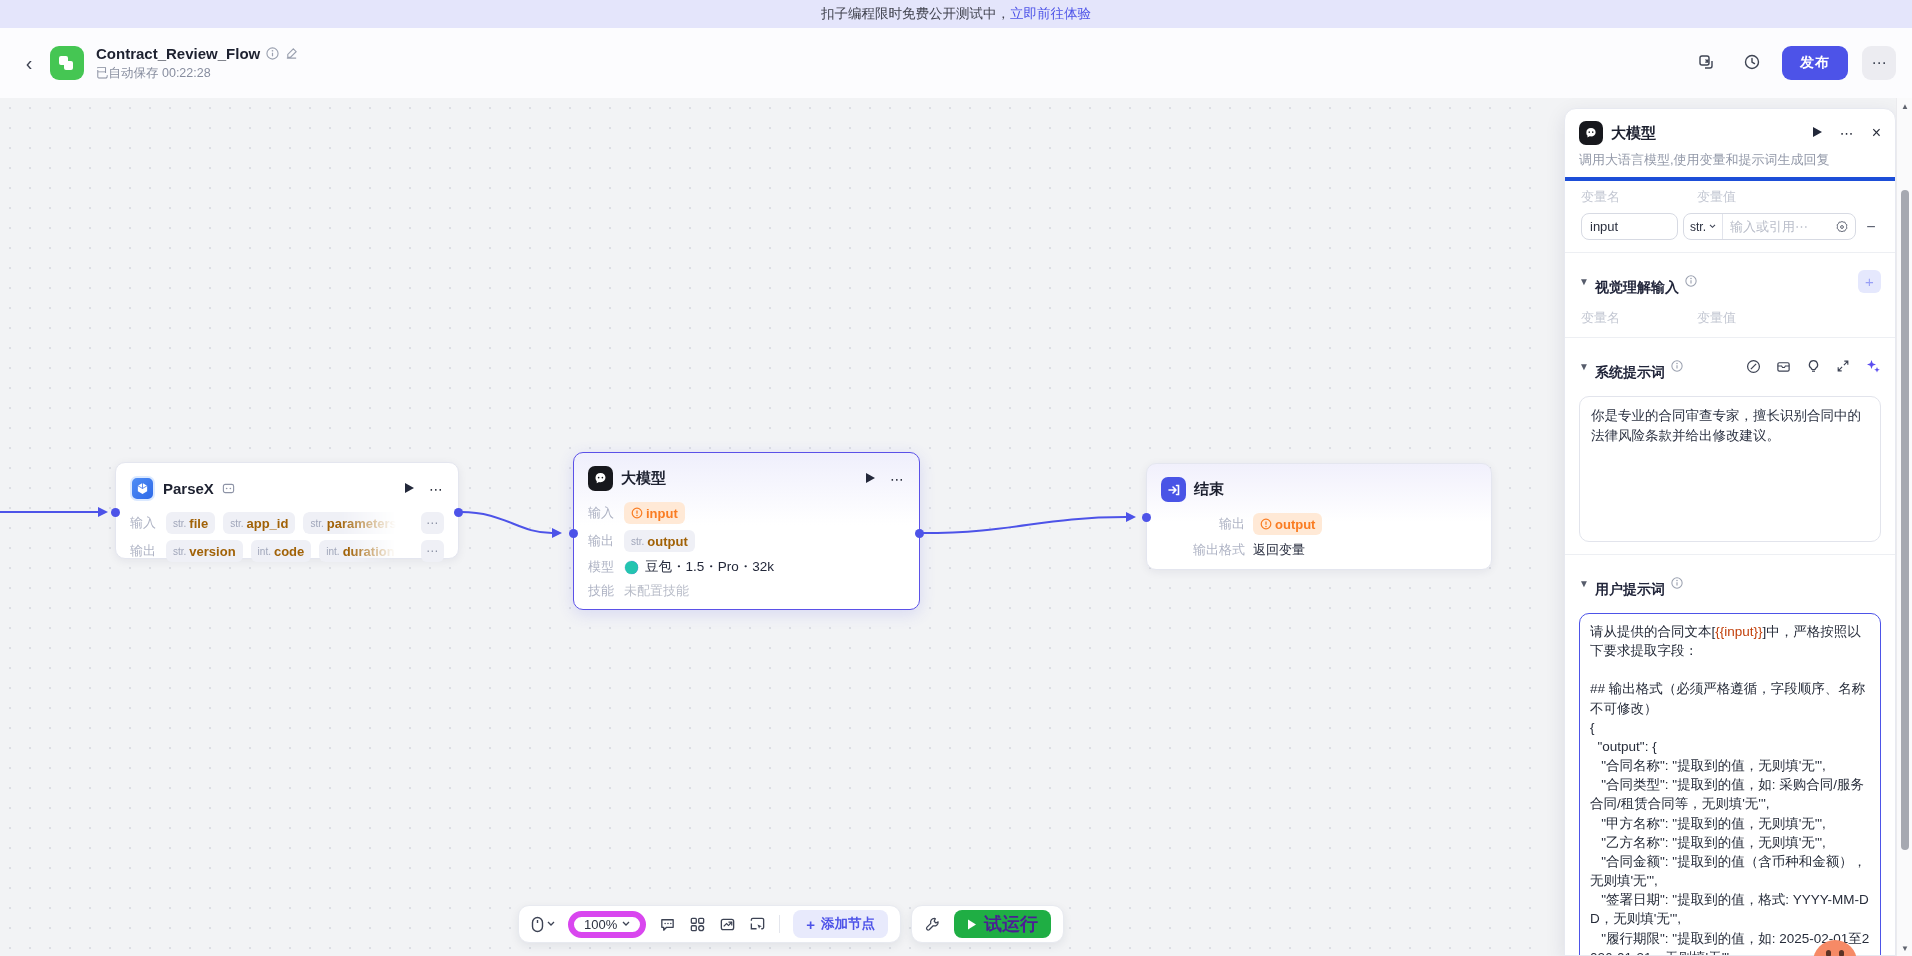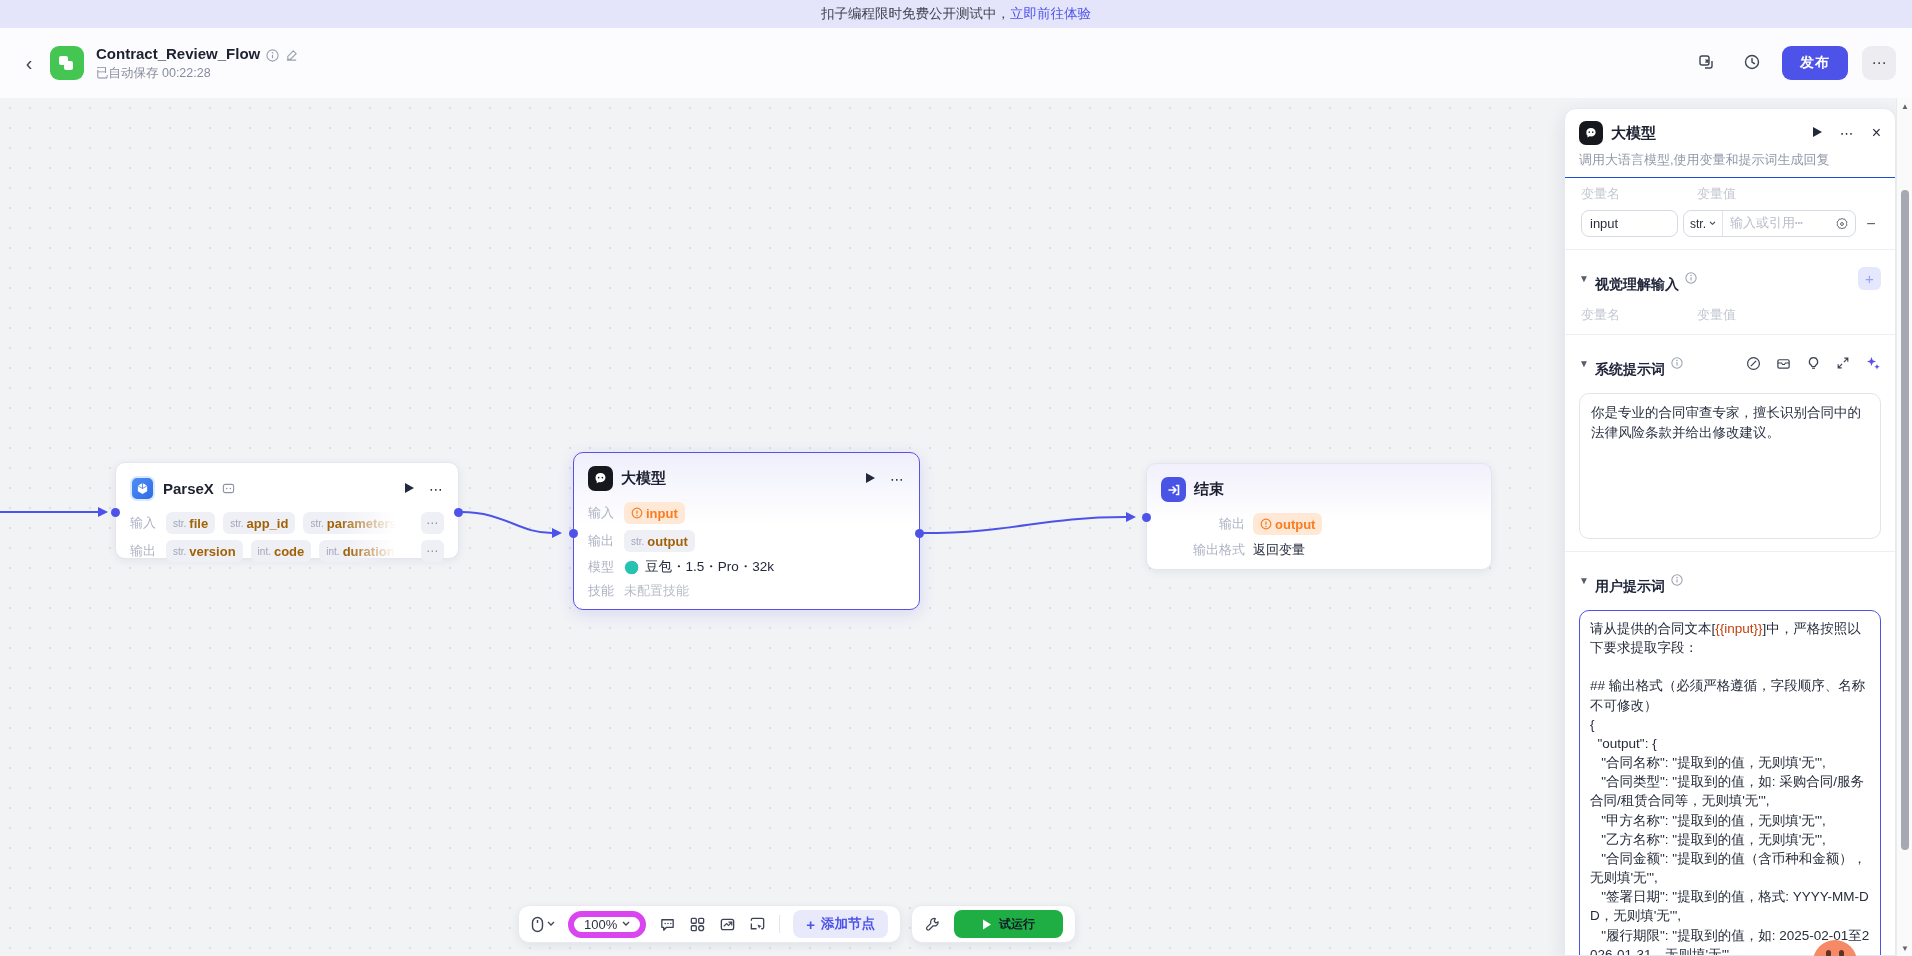--- a/index.html
+++ b/index.html
@@ -13,21 +13,21 @@
   .banner a { color:#4d53e8; text-decoration:none; cursor:pointer; }
 
   
   .header { position:absolute; left:0; top:28px; width:1912px; height:70px;
     background:#fcfcfe; display:flex; align-items:center; z-index:20; }
   .back { width:30px; height:30px; margin-left:14px; display:flex; align-items:center;
     justify-content:center; font-size:20px; color:#3c4150; cursor:pointer; }
   .app-logo { width:34px; height:34px; border-radius:9px; background:#45c653;
     margin-left:6px; display:flex; align-items:center; justify-content:center; }
   .title-block { margin-left:12px; display:flex; flex-direction:column; gap:3px; }
-  .title-row { display:flex; align-items:flex-end; gap:6px; }
+  .title-row { display:flex; align-items:center; gap:6px; }
   .flow-title { font-size:15px; font-weight:bold; color:#1d2130; }
   .mini-ic { color:#9aa0af; font-size:12px; display:flex; align-items:center; }
   .autosave { font-size:12.5px; color:#878d9f; }
   .header-right { margin-left:auto; display:flex; align-items:flex-start; gap:14px; margin-right:16px; }
   .hdr-icon-btn { width:32px; height:32px; border-radius:8px; display:flex; align-items:center;
     justify-content:center; cursor:pointer; color:#3e4453; }
   .publish-btn { height:34px; padding:0 18px; border-radius:9px; background:#4d53e8; color:#fff;
     font-size:14px; font-weight:bold; display:flex; align-items:center; justify-content:center;
     cursor:pointer; letter-spacing:1px; }
   .more-btn { width:34px; height:34px; border-radius:9px; background:#ececf1; color:#3e4453;
@@ -73,42 +73,42 @@
   .toolbar-wrap { position:absolute; left:518px; top:807px; display:flex; gap:10px; }
   .tb-pill { height:38px; background:#fff; border:1px solid #e8eaf0; border-radius:11px;
     box-shadow:0 3px 10px rgba(30,34,70,.08); display:flex; align-items:center;
     gap:13px; padding:0 12px; }
   .tb-ic { display:flex; align-items:center; justify-content:center; color:#3d4354; cursor:pointer; }
   .zoom-box { height:27px; border:6px solid #d946ef; border-radius:14px; display:flex;
     align-items:center; gap:5px; padding:0 10px; font-size:13px; color:#2c3140; cursor:pointer; }
   .tb-divider { width:1px; height:18px; background:#e4e6ed; }
   .add-node-btn { height:28px; border-radius:8px; background:#e8eafc; color:#4d53e8; font-size:13.5px;
     display:flex; align-items:center; gap:6px; padding:0 13px; cursor:pointer; font-weight:600; }
-  .run-btn { height:28px; border-radius:8px; background:#1fae44; color:#0f172a; font-size:12px;
-    font-weight:bold; display:flex; align-items:center; gap:7px; padding:0 28px; cursor:pointer; }
+  .run-btn { height:28px; border-radius:8px; background:#1fae44; color:#4c1d95; font-size:18px;
+    font-weight:bold; display:flex; align-items:center; gap:7px; padding:0 13px; cursor:pointer; }
 
   
   .panel { position:absolute; left:1564px; top:108px; width:332px; height:848px; background:#fff;
     border:1px solid #e7e9f0; border-radius:12px 12px 0 0; box-shadow:0 6px 20px rgba(30,34,70,.10);
     z-index:15; overflow:hidden; }
   .p-head { display:flex; align-items:center; gap:8px; padding:12px 14px 4px 14px; }
   .p-title { font-size:15px; font-weight:bold; color:#1d2130; }
   .p-actions { margin-left:auto; display:flex; align-items:center; gap:17px; color:#2b2f3c; }
-  .p-sub { padding:2px 14px 8px 14px; font-size:13px; color:#9298a8; border-bottom:1px solid #1d4ed8; }
+  .p-sub { padding:2px 14px 8px 14px; font-size:13px; color:#9298a8; border-bottom:4px solid #1d4ed8; }
   .var-labels { display:flex; padding:7px 16px 2px 16px; font-size:13px; color:#c3c7d2; }
   .var-labels .l2 { margin-left:77px; }
   .input-row { display:flex; align-items:center; gap:5px; padding:5px 14px 12px 16px; }
   .name-input { width:97px; height:27px; border:1px solid #d7dae3; border-radius:8px; padding:0 8px;
     font-size:13px; color:#2a2f3e; font-family:inherit; outline:none; background:#fff; }
   .val-group { display:flex; align-items:center; height:27px; border:1px solid #d7dae3;
     border-radius:8px; overflow:hidden; flex:1; background:#fff; }
   .type-select { display:flex; align-items:center; gap:3px; padding:0 6px; font-size:12px;
     color:#2a2f3e; border-right:1px solid #e2e4ec; height:100%; cursor:pointer; }
   .val-input { border:none; outline:none; flex:1; min-width:0; font-size:13px; padding:0 4px 0 7px;
-    color:#000000; font-family:Liberation Mono, monospace; }
+    color:#000000; font-family:Liberation Serif, serif; }
   .val-input::placeholder { color:#b9bdc9; }
   .ref-ic { margin-right:6px; color:#565c6b; display:flex; }
   .minus-btn { width:20px; text-align:center; font-size:16px; color:#595f6e; cursor:pointer; }
   .p-divider { height:1px; background:#edeff3; margin:0 0; }
   .section-row { display:flex; align-items:center; gap:6px; padding:12px 14px; }
   .sec-chev { font-size:10px; color:#565c6b; }
   .sec-title { font-size:14px; font-weight:600; color:#21253a;margin-top:14px; }
   .sec-info { color:#9aa0af; font-size:11px; display:flex; align-items:center; }
   .sec-actions { margin-left:auto; display:flex; align-items:center; gap:15px; }
   .plus-btn { width:23px; height:23px; border-radius:6px; background:#e5e8fd; color:#99a0f6;

